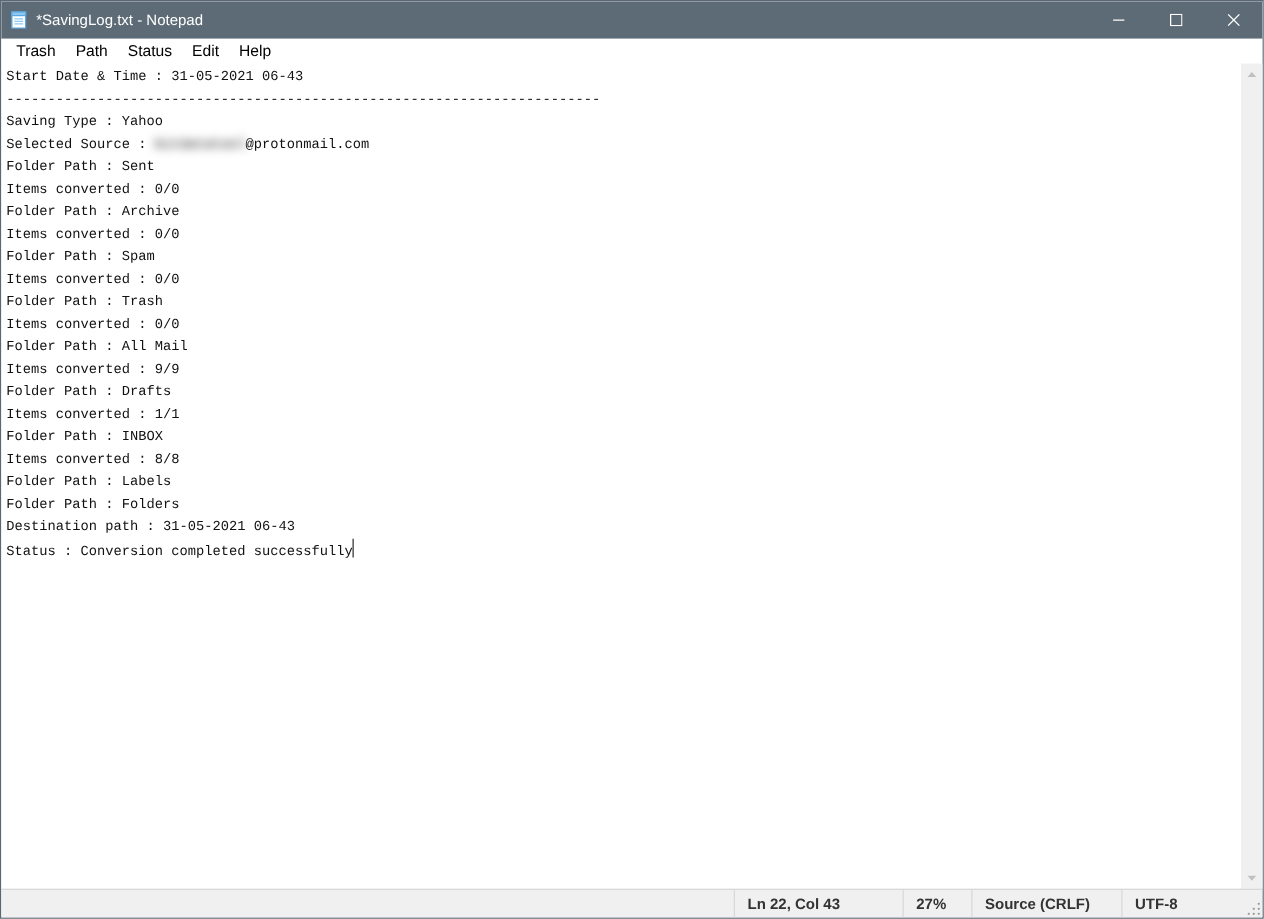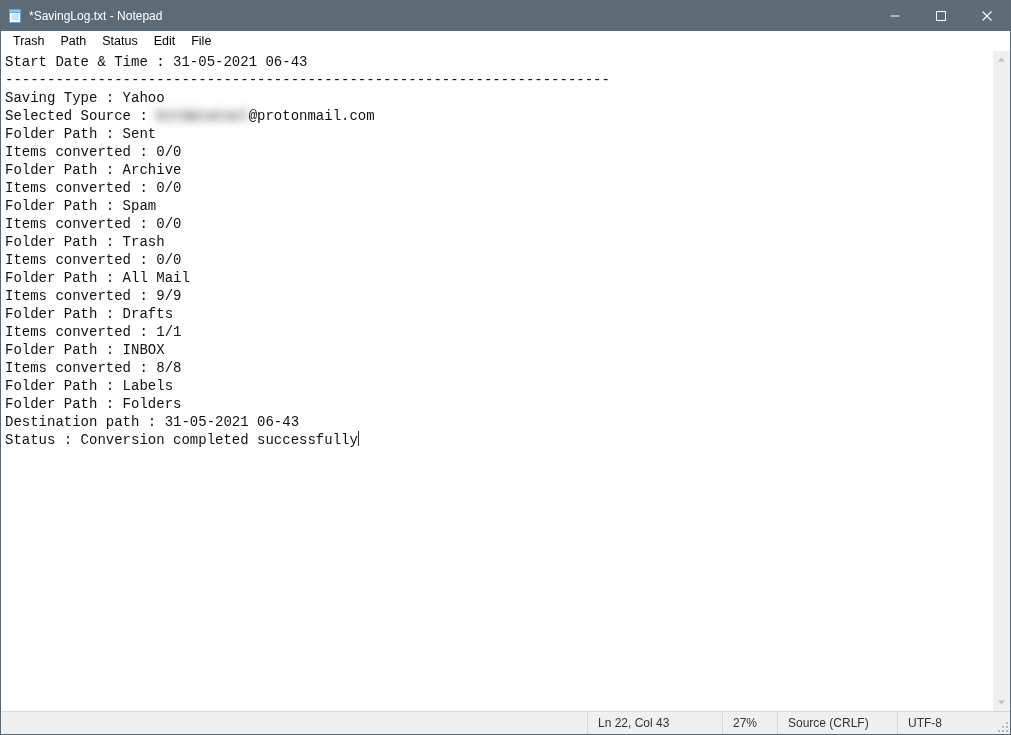--- a/index.html
+++ b/index.html
@@ -27,21 +27,21 @@
     .menubar {
       height: 20px; background: #fff; display: flex; align-items: center;
       padding: 0 4px; font-size: 12.5px; color: #000; border-bottom: 0;
     }
     .menuitem { padding: 1px 8px; }
 
     
     .editor-wrap { flex: 1; display: flex; background: #fff; min-height: 0; }
     .editor {
       flex: 1; white-space: pre; font-family: Consolas, "Courier New", monospace;
-      font-size: 14px; line-height: 18px; color: #111; padding: 2px 4px 20px 4px;
+      font-size: 11px; line-height: 18px; color: #111; padding: 2px 4px 20px 4px;
       overflow: hidden; position: relative;
     }
     .editor .line { white-space: pre; }
     .blur { filter: blur(4px); -webkit-filter: blur(4px); display: inline-block; }
     .caret {
       display: inline-block; width: 0; border-left: 1.5px solid #333;
       height: 15px; vertical-align: -2px; margin-left: 0;
     }
 
     
@@ -57,21 +57,21 @@
     .scrolltrack { flex: 1; background: #f0f0f0; }
 
     
     .statusbar {
       height: 23px; background: #f0f0f0; border-top: 1px solid #d8d8d8;
       display: flex; font-size: 12px; color: #333; align-items: stretch;
     }
     .statusbar .spacer { flex: 1; border-right: 1px solid #d8d8d8; }
     .statcell {
       display: flex; align-items: center; padding: 4px 10px;
-      border-right: 1px solid #d8d8d8; white-space: nowrap;
+      border-right: 1px solid #d8d8d8; white-space: nowrap; font-weight: bold;
     }
     .statcell.pos { width: 135px; }
     .statcell.zoom { width: 55px; }
     .statcell.eol { width: 120px; }
     .statcell.enc { width: 95px; border-right: 0; }
     .grip {
       width: 17px; display: flex; align-items: flex-end; justify-content: flex-end;
       padding: 0 1px 1px 0;
     }
   </style>
@@ -107,21 +107,21 @@
         </svg>
     </div>
   </div>
 </div>
 
 <div class="menubar">
   <span class="menuitem">Trash</span>
   <span class="menuitem">Path</span>
   <span class="menuitem">Status</span>
   <span class="menuitem">Edit</span>
-  <span class="menuitem">File</span>
+  <span class="menuitem">Help</span>
 </div>
 
 <div class="editor-wrap">
   <div class="editor" id="editor"><div class="line">Start Date &amp; Time : 31-05-2021 06-43</div><div class="line">------------------------------------------------------------------------</div><div class="line">Saving Type : Yahoo</div><div class="line"><span>Selected Source : </span><span class="blur">bitdatatool</span><span>@protonmail.com</span></div><div class="line">Folder Path : Sent</div><div class="line">Items converted : 0/0</div><div class="line">Folder Path : Archive</div><div class="line">Items converted : 0/0</div><div class="line">Folder Path : Spam</div><div class="line">Items converted : 0/0</div><div class="line">Folder Path : Trash</div><div class="line">Items converted : 0/0</div><div class="line">Folder Path : All Mail</div><div class="line">Items converted : 9/9</div><div class="line">Folder Path : Drafts</div><div class="line">Items converted : 1/1</div><div class="line">Folder Path : INBOX</div><div class="line">Items converted : 8/8</div><div class="line">Folder Path : Labels</div><div class="line">Folder Path : Folders</div><div class="line">Destination path : 31-05-2021 06-43</div><div class="line">Status : Conversion completed successfully<span class="caret"></span></div></div>
   <div class="vscrollbar">
     <div class="scrollbtn">
       <svg width="9" height="9" viewBox="0 0 9 9">
           <path d="M4.5 2.5 L8 6.5 L1 6.5 Z" fill="#888"></path>
         </svg>
     </div>

